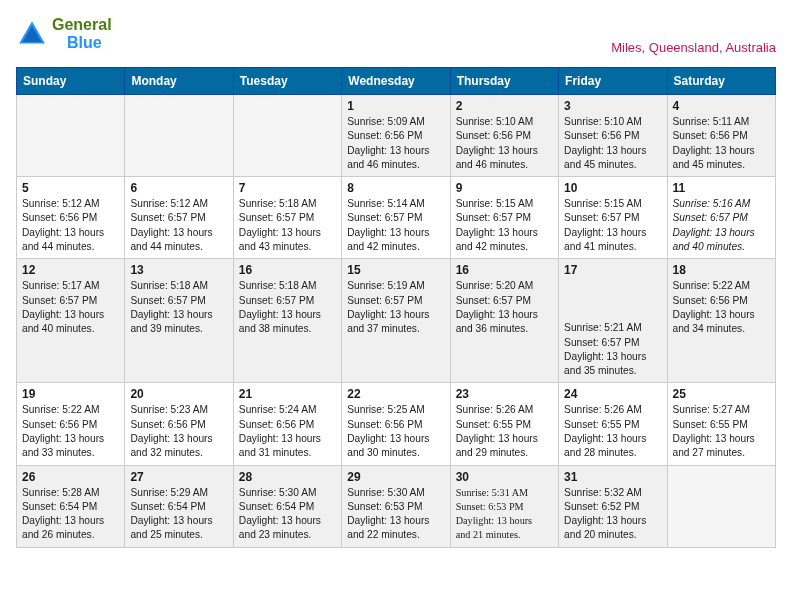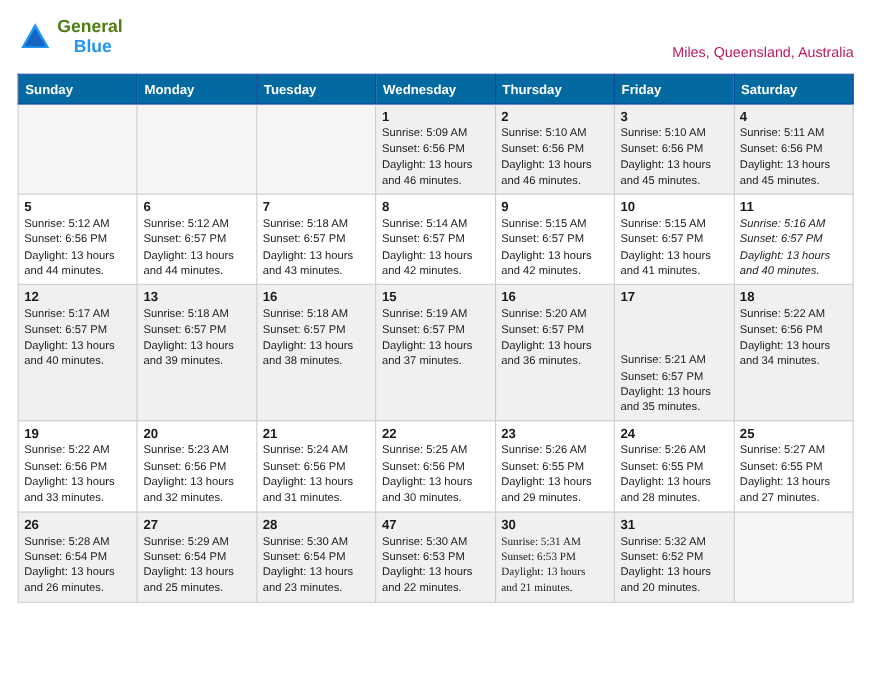--- a/index.html
+++ b/index.html
@@ -314,21 +314,21 @@
 and 25 minutes.</div>
         </td>
         <td>
           <div class="day-num">28</div>
           <div class="day-info" style="white-space: pre-line;">Sunrise: 5:30 AM
 Sunset: 6:54 PM
 Daylight: 13 hours
 and 23 minutes.</div>
         </td>
         <td>
-          <div class="day-num">47</div>
+          <div class="day-num">29</div>
           <div class="day-info" style="white-space: pre-line;">Sunrise: 5:30 AM
 Sunset: 6:53 PM
 Daylight: 13 hours
 and 22 minutes.</div>
         </td>
         <td>
           <div class="day-num">30</div>
           <div class="day-info" style="white-space: pre-line; font-family: Liberation Serif, serif;">Sunrise: 5:31 AM
 Sunset: 6:53 PM
 Daylight: 13 hours

